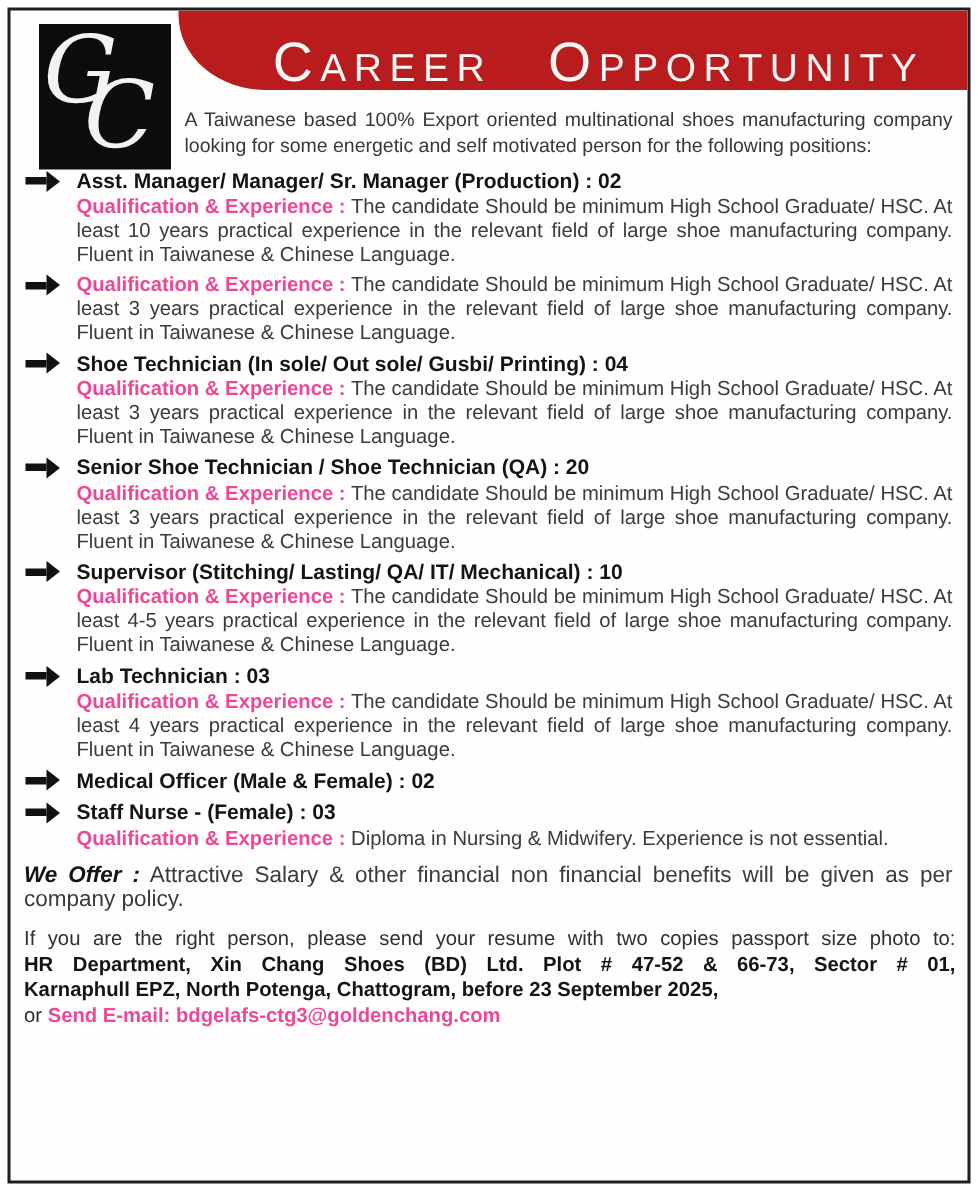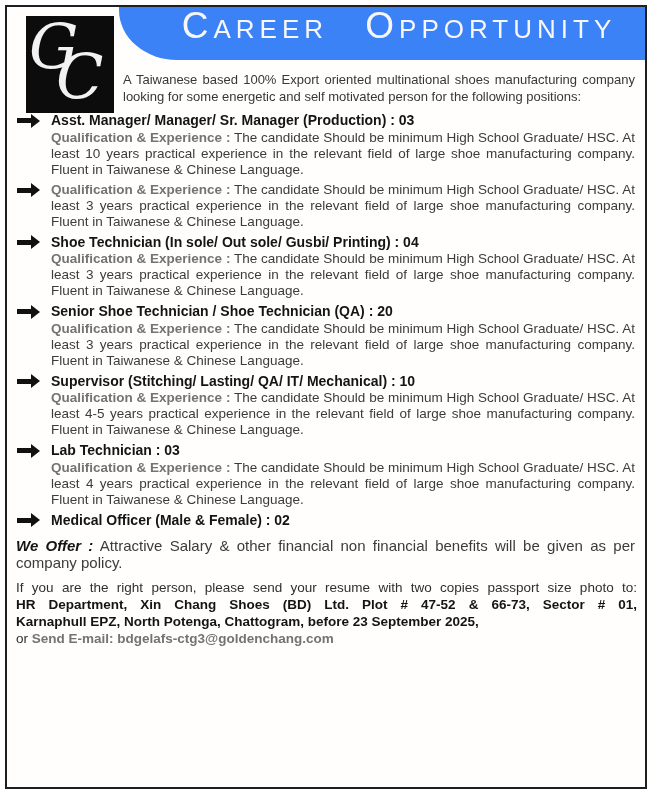--- a/index.html
+++ b/index.html
@@ -17,23 +17,23 @@
     position: relative;
     background: #fffefd;
     overflow: hidden;
   }
 
   
   .top { position: relative; margin-bottom: 7px; }
   .banner {
     margin-left: 112px;
     height: 53px;
-    background: #3b82f6;
+    background: #b91c1c;
     border-bottom-left-radius: 58px 50px;
-    display: flex; align-items: flex-start; justify-content: center;
+    display: flex; align-items: flex-end; justify-content: center;
     padding-left: 34px;
   }
   .banner-title {
     color: #f7f7f7;
     font-variant: small-caps;
     font-size: 37px;
     font-weight: 400;
     letter-spacing: 5px;
     word-spacing: 22px;
     white-space: nowrap;
@@ -87,38 +87,38 @@
     font-weight: bold;
     line-height: 17.5px;
     color: #141414;
   }
   .pos-desc {
     font-size: 13.5px;
     line-height: 16px;
     color: #3b3b3b;
     text-align: justify;
   }
-  .qlabel { font-weight: bold; color: #737373; }
+  .qlabel { font-weight: bold; color: #ec4899; }
 
   
   .offer {
     margin: 9px 10px 8px 9px;
     font-size: 15px;
     line-height: 16.5px;
     color: #3b3b3b;
     text-align: justify;
   }
   .offer-label { font-weight: bold; font-style: italic; color: #141414; }
   .contact { margin: 0 8px 0 9px; font-size: 13.5px; }
   .contact p { line-height: 17px; }
   .stretch { text-align: justify; text-align-last: justify; }
   .c-intro { color: #2f2f2f; }
   .c-bold { font-weight: bold; color: #141414; }
   .c-email { color: #2f2f2f; }
-  .c-email b { color: #737373; }
+  .c-email b { color: #ec4899; }
 </style>
 </head>
 <body>
 
 <div class="page">
   <div class="frame">
 
     <div class="top">
       <div class="banner">
         <div class="banner-title">Career Opportunity</div>
@@ -127,21 +127,21 @@
         <span class="g1">G</span>
         <span class="g2">C</span>
       </div>
       <p class="intro">A Taiwanese based 100% Export oriented multinational shoes manufacturing company looking for some energetic and self motivated person for the following positions:</p>
     </div>
 
     <ul class="positions">
 
       <li class="position">
         <span class="arrow"></span>
-        <h3 class="pos-title">Asst. Manager/ Manager/ Sr. Manager (Production) : 03</h3>
+        <h3 class="pos-title">Asst. Manager/ Manager/ Sr. Manager (Production) : 02</h3>
         <p class="pos-desc"><b class="qlabel">Qualification &amp; Experience :</b> <span>The candidate Should be minimum High School Graduate/ HSC. At least 10 years practical experience in the relevant field of large shoe manufacturing company. Fluent in Taiwanese &amp; Chinese Language.</span></p>
       </li>
 
       <li class="position">
         <span class="arrow"></span>
         <p class="pos-desc"><b class="qlabel">Qualification &amp; Experience :</b> <span>The candidate Should be minimum High School Graduate/ HSC. At least 3 years practical experience in the relevant field of large shoe manufacturing company. Fluent in Taiwanese &amp; Chinese Language.</span></p>
       </li>
 
       <li class="position">
         <span class="arrow"></span>
@@ -165,20 +165,25 @@
         <span class="arrow"></span>
         <h3 class="pos-title">Lab Technician : 03</h3>
         <p class="pos-desc"><b class="qlabel">Qualification &amp; Experience :</b> <span>The candidate Should be minimum High School Graduate/ HSC. At least 4 years practical experience in the relevant field of large shoe manufacturing company. Fluent in Taiwanese &amp; Chinese Language.</span></p>
       </li>
 
       <li class="position">
         <span class="arrow"></span>
         <h3 class="pos-title">Medical Officer (Male &amp; Female) : 02</h3>
       </li>
 
+      <li class="position">
+        <span class="arrow"></span>
+        <h3 class="pos-title">Staff Nurse - (Female) : 03</h3>
+        <p class="pos-desc"><b class="qlabel">Qualification &amp; Experience :</b> <span>Diploma in Nursing &amp; Midwifery. Experience is not essential.</span></p>
+      </li>
 
     </ul>
 
     <p class="offer"><span class="offer-label">We Offer :</span> <span>Attractive Salary &amp; other financial non financial benefits will be given as per company policy.</span></p>
 
     <div class="contact">
       <p class="c-intro stretch">If you are the right person, please send your resume with two copies passport size photo to:</p>
       <p class="c-bold stretch">HR Department, Xin Chang Shoes (BD) Ltd. Plot # 47-52 &amp; 66-73, Sector # 01,</p>
       <p class="c-bold">Karnaphull EPZ, North Potenga, Chattogram, before 23 September 2025,</p>
       <p class="c-email"><span>or</span> <b>Send E-mail: bdgelafs-ctg3@goldenchang.com</b></p>

